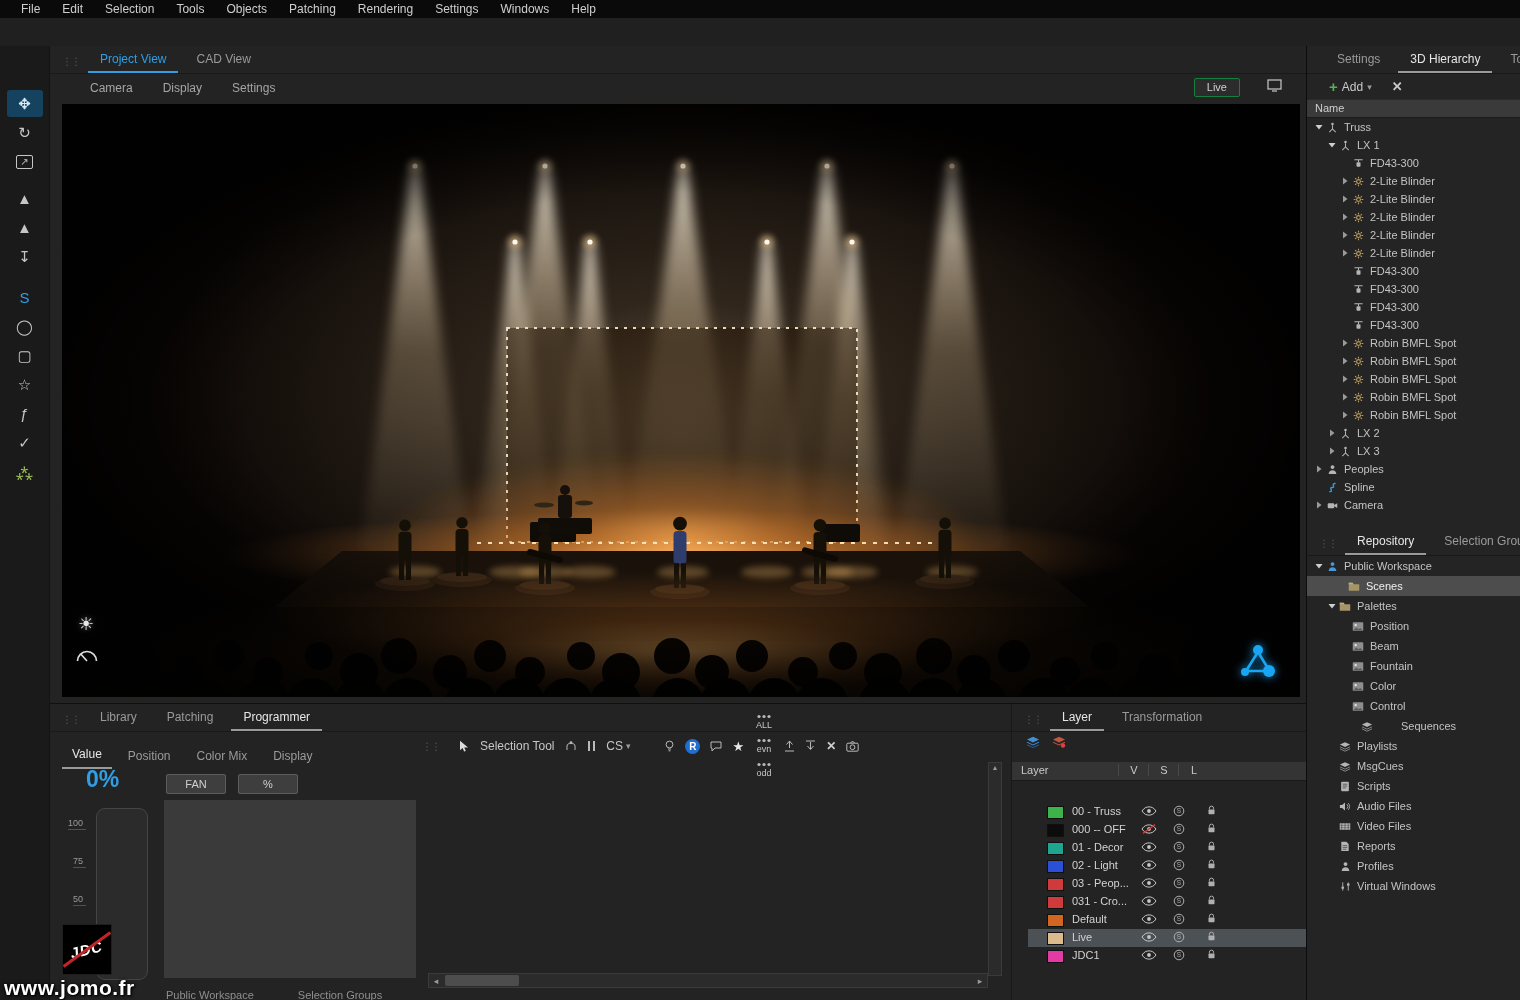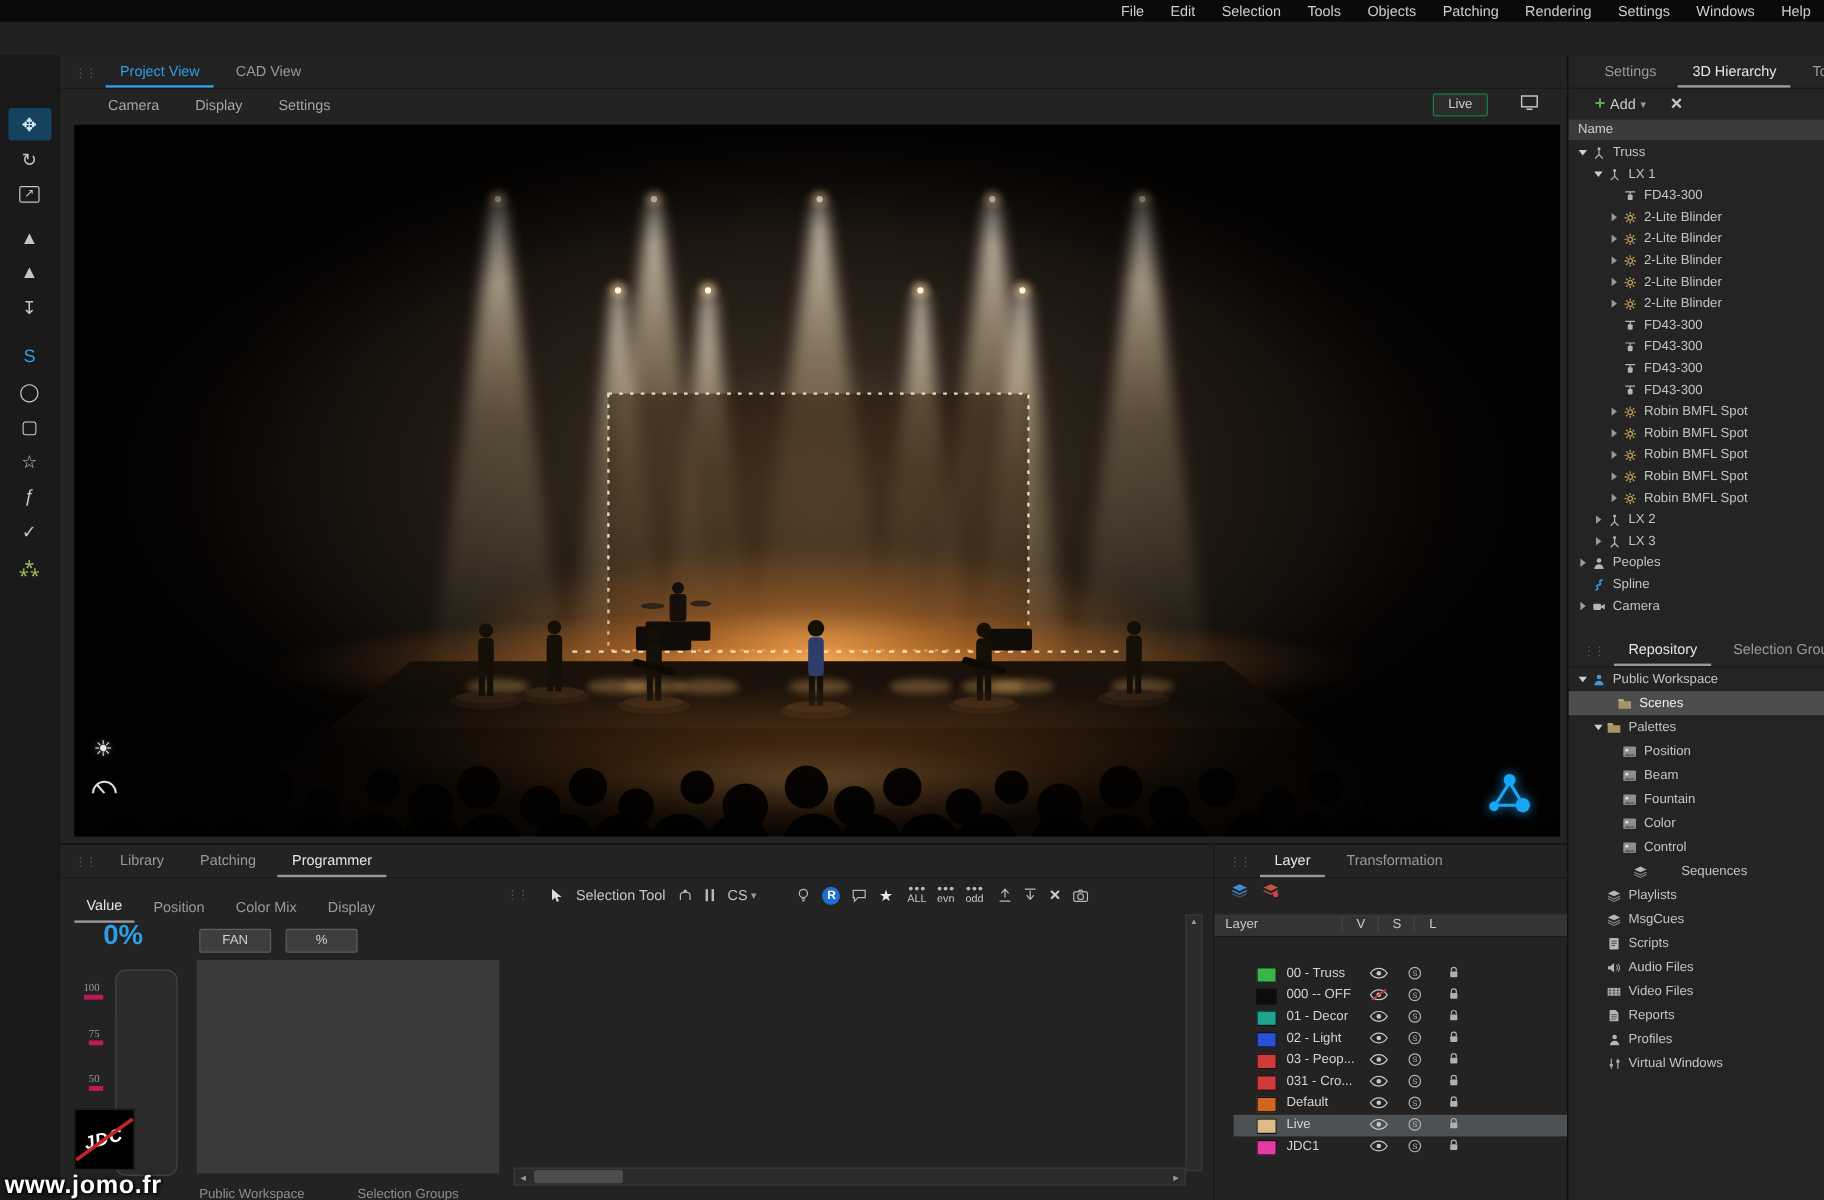--- a/index.html
+++ b/index.html
@@ -1,20 +1,20 @@
 <!DOCTYPE html>
 <html><head>
 <meta charset="utf-8">
 <style>
   html,body{margin:0;padding:0;background:#101010;}
   .app{position:relative;width:1520px;height:1000px;background:#202020;overflow:hidden;
        font-family:"Liberation Sans",sans-serif;color:#b9b9b9;font-size:12px;user-select:none;}
 
   
-  .menubar{position:absolute;top:0;left:0;right:0;height:18px;background:#0a0a0a;display:flex;align-items:center;padding-left:10px;z-index:30;justify-content:flex-end;}
+  .menubar{position:absolute;top:0;left:0;right:0;height:18px;background:#0a0a0a;display:flex;align-items:center;padding-left:10px;z-index:30;}
   .mi{padding:1px 11px;color:#cfcfcf;font-size:12px;cursor:default;}
   .modebar{position:absolute;top:18px;left:0;right:0;height:28px;background:#121212;border-bottom:1px solid #050505;display:flex;justify-content:center;align-items:flex-end;z-index:29;}
   .mtab{padding:5px 16px 7px;color:#a8a8a8;font-size:12px;}
   .mtab.active{color:#2e9fe6;border-bottom:2px solid #2e9fe6;padding-bottom:5px;}
 
   
   .lefttoolbar{position:absolute;top:46px;left:0;width:50px;bottom:0;background:#1a1a1a;border-right:1px solid #141414;padding-top:42px;box-sizing:border-box;z-index:5;}
   .ltool{width:36px;height:27px;margin:2px auto;display:flex;align-items:center;justify-content:center;color:#c6c6c6;font-size:15px;border-radius:3px;}
   .ltool.active{background:#14425f;color:#d8ecfb;}
   .ltool:nth-child(4){margin-top:10px;}
@@ -43,38 +43,38 @@
   .vp-node{position:absolute;right:20px;bottom:12px;filter:drop-shadow(0 0 5px #1490d8);}
 
   
   .bottom{position:absolute;left:50px;top:703px;width:1256px;height:297px;background:#232323;border-top:1px solid #101010;overflow:hidden;}
   .prog{position:absolute;left:0;top:0;width:962px;height:100%;}
   .prog .subtabs{position:absolute;left:12px;top:27px;height:25px;display:flex;align-items:flex-end;}
   .bigval{position:absolute;left:36px;top:62px;font-size:23px;font-weight:bold;color:#2e9fe6;}
   .pbtn{position:absolute;top:70px;height:20px;width:60px;background:#3e3e3e;border:1px solid #5d5d5d;color:#cfcfcf;font-size:11px;border-radius:2px;font-family:"Liberation Sans",sans-serif;}
   .pbtn.fan{left:116px;} .pbtn.pct{left:188px;}
   .ruler{position:absolute;left:8px;top:106px;width:30px;height:175px;}
-  .tick{position:absolute;right:2px;font-size:9px;color:#9a9a9a;border-bottom:4px solid #be185d;padding:0 3px 1px 0;font-family:Liberation Serif, serif;}
+  .tick{position:absolute;right:2px;font-size:9px;color:#9a9a9a;border-bottom:1px solid #be185d;padding:0 3px 1px 0;}
   .fader{position:absolute;left:46px;top:104px;width:50px;height:170px;background:#2b2b2b;border:1px solid #454545;border-radius:9px;}
   .encoder-area{position:absolute;left:114px;top:96px;width:252px;height:178px;background:#3a3a3a;}
   .jdc{position:absolute;left:12px;top:220px;width:48px;height:49px;background:#000;border:1px solid #1f1f1f;display:flex;align-items:center;justify-content:center;overflow:hidden;}
   .jdctext{color:#fff;font-weight:bold;font-size:15px;font-style:italic;transform:rotate(-14deg);letter-spacing:1px;}
   .jdcslash{position:absolute;width:58px;height:3px;background:#c22525;transform:rotate(-36deg);}
   .statusrow{position:absolute;left:116px;top:285px;height:14px;display:flex;gap:44px;color:#8f8f8f;font-size:11px;white-space:nowrap;}
   .toolrow{position:absolute;left:372px;top:30px;height:24px;display:flex;align-items:center;gap:10px;color:#b9b9b9;}
   .ticon{display:inline-flex;align-items:center;}
   .ticon.star{color:#e8e8e8;font-size:13px;}
   .ticon.x{color:#cfcfcf;font-size:12px;font-weight:bold;}
   .tlabel{font-size:12px;color:#c6c6c6;white-space:nowrap;}
   .tlabel.cs{display:inline-flex;gap:3px;align-items:center;}
   .caret{font-size:9px;color:#9a9a9a;}
   .pauseic i{display:inline-block;width:2.5px;height:10px;background:#b9b9b9;margin:0 1.2px;}
   .rbadge{width:15px;height:15px;border-radius:50%;background:#1f6fd0;color:#fff;font-size:10px;font-weight:bold;display:inline-flex;align-items:center;justify-content:center;}
   .sep{width:14px;}
-  .filters{display:inline-flex;gap:8px;margin:0 2px;}
+  .filters{display:inline-flex;gap:8px;margin:0 2px;flex-direction:column;}
   .filter{display:inline-flex;flex-direction:column;align-items:center;gap:1px;}
   .filter b{font-weight:normal;font-size:9px;color:#c6c6c6;}
   .hscroll{position:absolute;left:378px;top:269px;width:558px;height:13px;display:flex;align-items:center;background:#2b2b2b;border:1px solid #3a3a3a;}
   .sarr{width:14px;text-align:center;color:#9a9a9a;font-size:9px;}
   .strack{flex:1;height:100%;position:relative;}
   .sthumb{position:absolute;left:2px;top:1px;bottom:1px;width:74px;background:#4d4d4d;border-radius:2px;}
   .vscroll{position:absolute;left:938px;top:58px;width:12px;height:212px;background:#2b2b2b;border:1px solid #3a3a3a;color:#9a9a9a;font-size:8px;text-align:center;}
 
   
   .layerpanel{position:absolute;top:0;right:0;width:294px;height:100%;background:#232323;border-left:1px solid #181818;}

